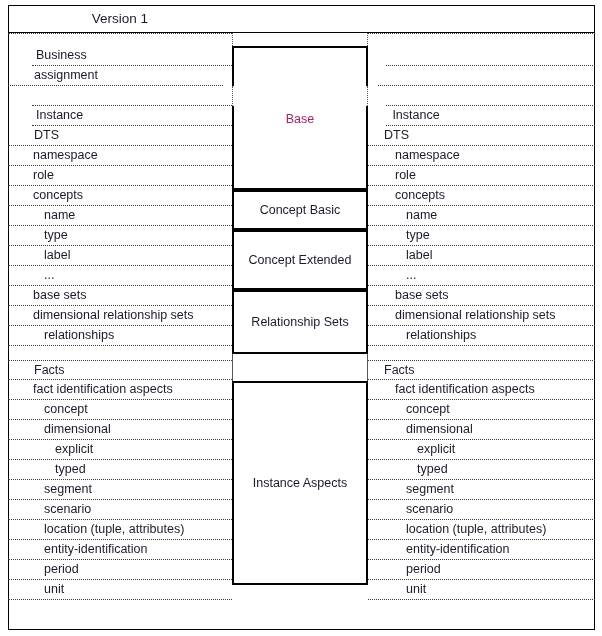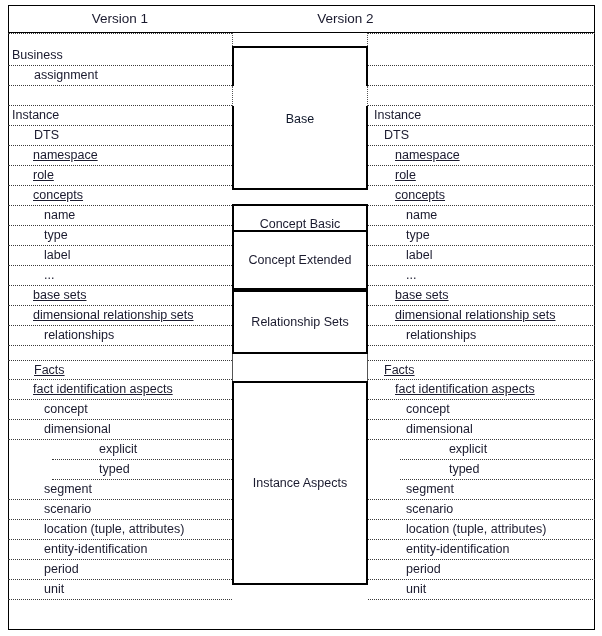--- a/index.html
+++ b/index.html
@@ -95,35 +95,34 @@
   .c-right { width: 227px; padding-left: 6px; }
 
   
   .c-left.ruled,
   .c-right.ruled {
     border-bottom: 1px dotted #3a3a3a;
   }
   .c-left.ruled-top,
   .c-right.ruled-top {
     border-top: 1px dotted #3a3a3a;
-    text-decoration: underline;
   }
 
   
   .c-mid.dotted-sides {
     border-left: 1px dotted #555;
     border-right: 1px dotted #555;
   }
 
   
-  .lv0 { padding-left: 4px; }
+  .lv0 { padding-left: 4px; margin-left: 24px; }
   .lv1 { padding-left: 26px; }
-  .lv2 { padding-left: 25px; text-decoration: underline; }
+  .lv2 { padding-left: 25px; }
   .lv3 { padding-left: 36px; }
-  .lv4 { padding-left: 47px; margin-left: 44px; }
+  .lv4 { padding-left: 47px; }
 
   .c-right.lv0 { padding-left: 6px; }
   .c-right.lv1 { padding-left: 16px; }
   .c-right.lv2 { padding-left: 27px; }
   .c-right.lv3 { padding-left: 38px; }
   .c-right.lv4 { padding-left: 49px; }
 
   
   .modbox {
     position: absolute;
@@ -165,21 +164,21 @@
     border-left: 2px solid #000;
     border-right: 2px solid #000;
     border-bottom: 2px solid #000;
   }
   .notch-label {
     position: absolute;
     left: 0;
     width: 100%;
     text-align: center;
     font-size: 12.5px;
-    color: #0f172a;
+    color: #be185d;
     z-index: 6;
   }
 
   
   .mid-guide {
     position: absolute;
     width: 136px;
     left: 232px;
     box-sizing: border-box;
     border-left: 1px dotted #555;
@@ -189,21 +188,20 @@
 </style>
 </head>
 <body>
 
 <div id="sheet">
 
   <div class="frame"></div>
 
   <div class="hdr-row">
     <div class="hdr-cell hdr-v1">Version 1</div>
-    <div class="hdr-cell hdr-v2">Version 2</div>
   </div>
 
   <div class="grid">
 
     <div class="row pad-top">
       <div class="cell c-left ruled-top"></div>
       <div class="cell c-mid dotted-sides"></div>
       <div class="cell c-right ruled-top"></div>
     </div>
 
@@ -384,21 +382,21 @@
 
   <div class="mid-guide" style="top:33px; height:13px;"></div>
 
   <div class="modbox notched" style="top:46px; height:144px;">
     <div class="notch-seg notch-top" style="top:0;   height:40px;"></div>
     <div class="notch-seg notch-mid" style="top:40px; height:20px;"></div>
     <div class="notch-seg notch-bot" style="top:60px; height:84px;"></div>
     <div class="notch-label" style="top:66px;">Base</div>
   </div>
 
-  <div class="modbox" style="top:204px; height:40px;">
+  <div class="modbox" style="top:190px; height:40px;">
     <span>Concept Basic</span>
   </div>
 
   <div class="modbox" style="top:290px; height:64px;">
     <span>Relationship Sets</span>
   </div>
 
   <div class="modbox" style="top:230px; height:60px;">
     <span>Concept Extended</span>
   </div>

